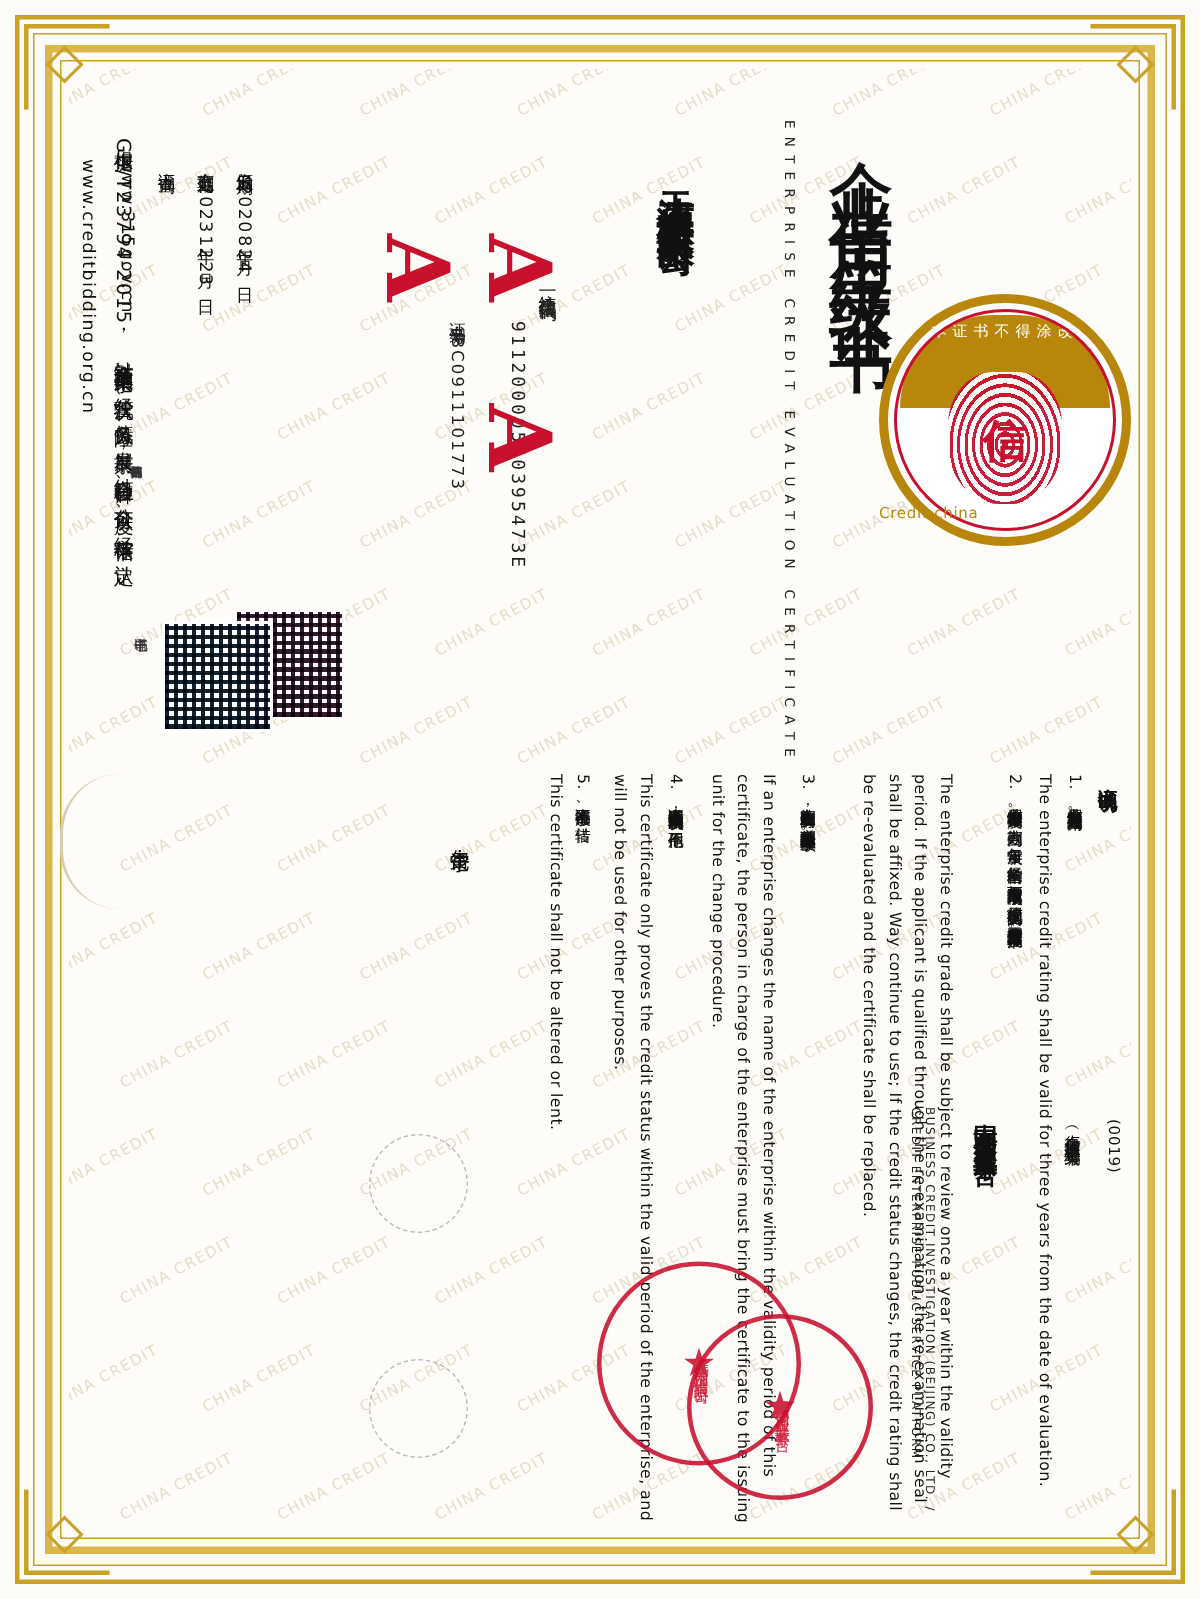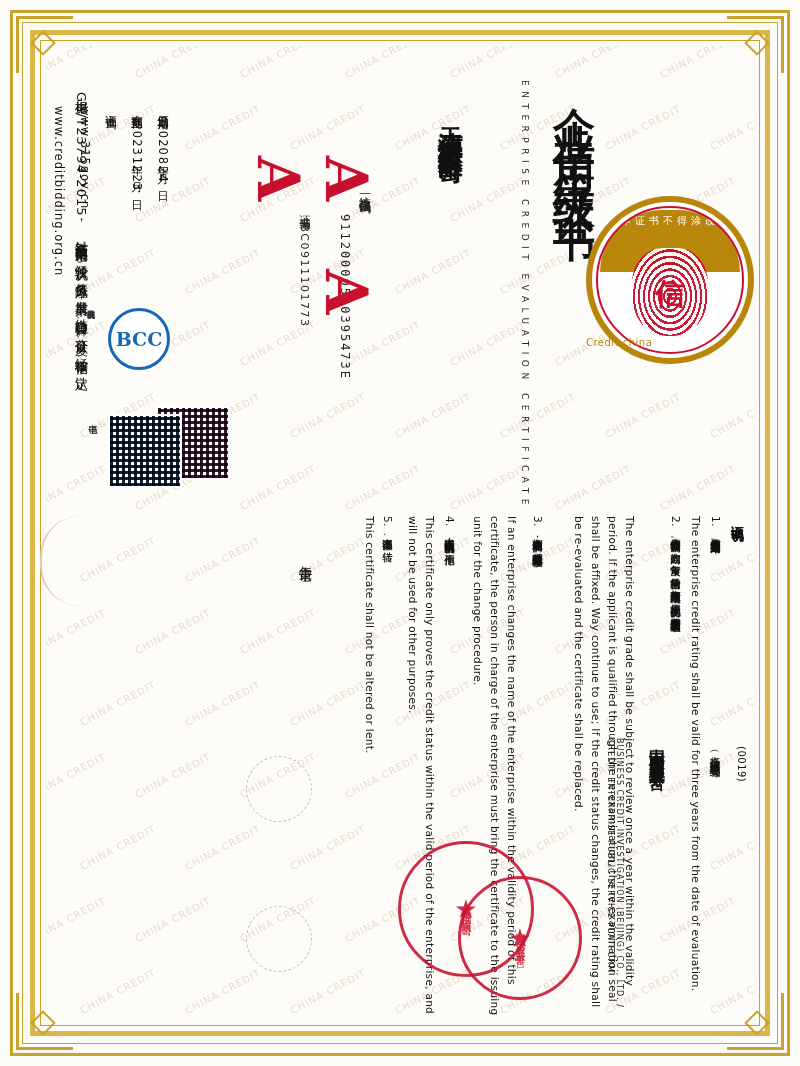--- a/index.html
+++ b/index.html
@@ -420,21 +420,20 @@
     <div class="seal">
       <div class="ring"></div>
       <div class="tophalf"></div>
       <div class="seal-arc">本证书不得涂改</div>
       <div class="ring2"></div>
       <div class="print"></div>
       <div class="xin">信</div>
       <div class="cc">Credit china</div>
     </div>
 
-    <div class="bcc">BCC</div>
     <div class="bcc-cap">商务部信用认证机构</div>
     <div class="qr q1"></div>
     <div class="qr q2"></div>
     <div class="qr-cap">电子证书</div>
 
     <div class="notes">
       <div class="note-title">证书说明：</div>
       <div class="note-col" style="right:22px;">1. 企业信用等级自评定之日起有效期为三年。</div>
       <div class="note-col" style="right:42px;">The enterprise credit rating shall be valid for three years from the date of evaluation.</div>
       <div class="note-col" style="right:62px;">2. 企业信用等级实行复审制度。有效期内，每年复审一次。经复审合格的，加盖复审章后可继续使用；信用状况发生变化的，需要重新评定信用等级并更换证书。</div>

